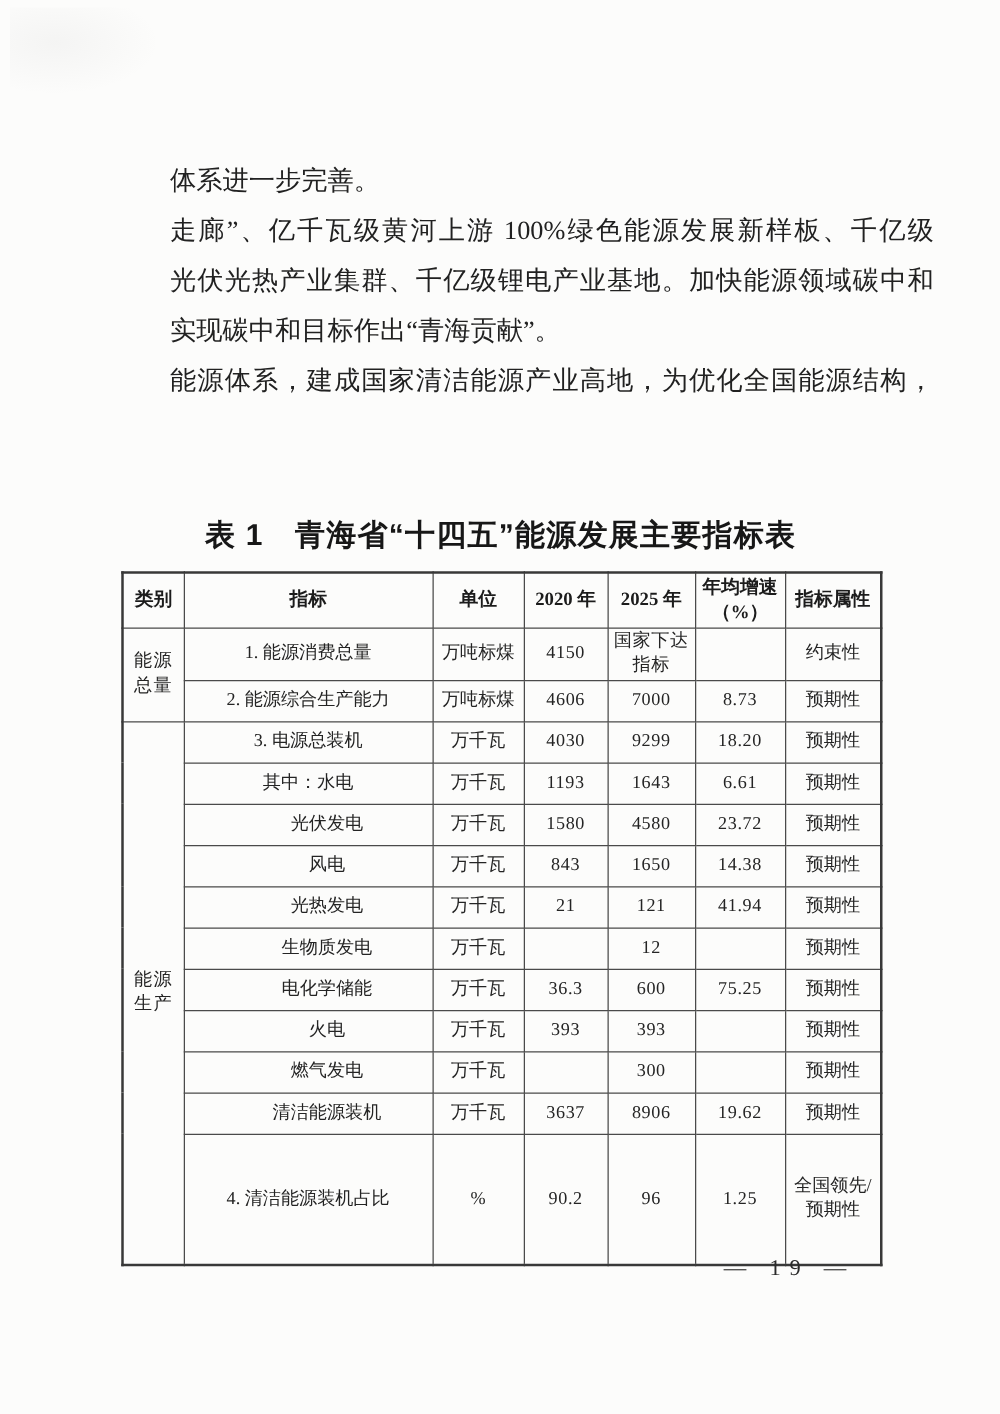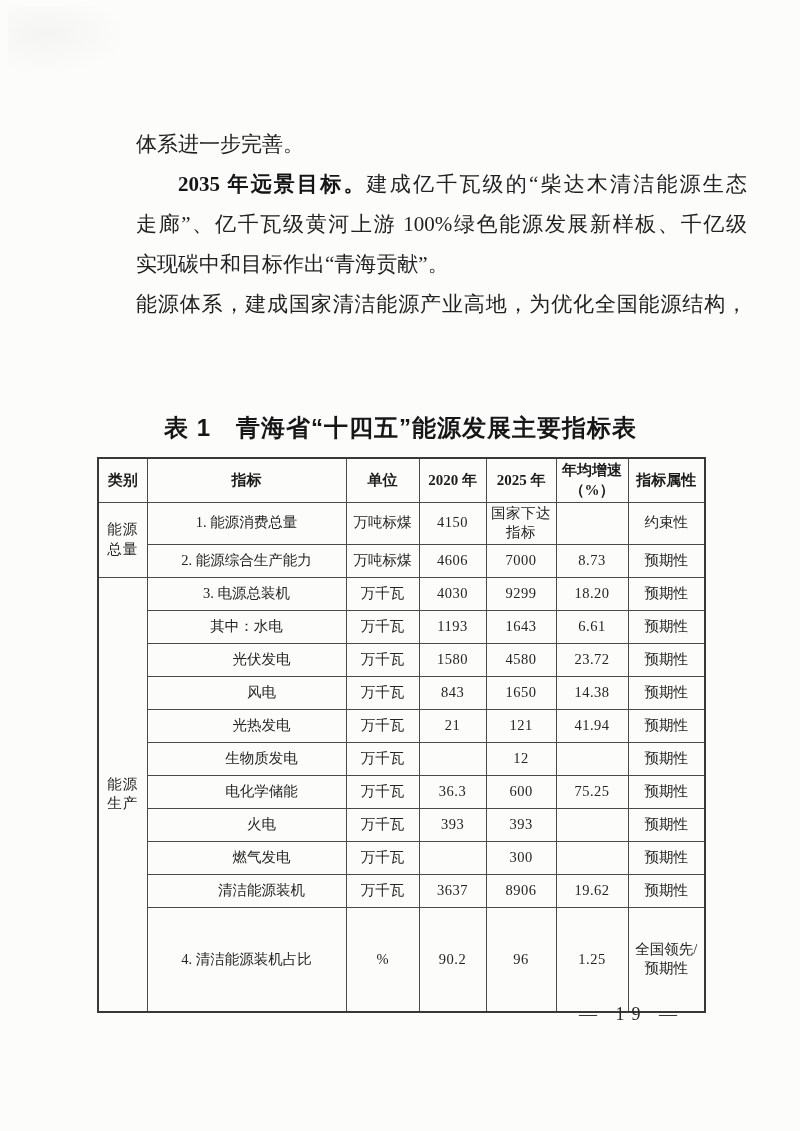--- a/index.html
+++ b/index.html
@@ -62,22 +62,22 @@
   }
 </style>
 </head>
 <body>
 
 <div class="page">
   <div class="scan-artifact"></div>
 
   <div class="body-text">
       <div class="body-line"><span>体系进一步完善。</span></div>
-      <div class="body-line jl ind"><b>2035 年远景目标。</b><span>建成亿千瓦级的“柴达木清洁能源生态</span></div>
       <div class="body-line jl"><span>走廊”、亿千瓦级黄河上游 100%绿色能源发展新样板、千亿级</span></div>
+      <div class="body-line jl"><span>光伏光热产业集群、千亿级锂电产业基地。加快能源领域碳中和</span></div>
       <div class="body-line"><span>实现碳中和目标作出“青海贡献”。</span></div>
       <div class="body-line jl"><span>能源体系，建成国家清洁能源产业高地，为优化全国能源结构，</span></div>
     </div>
 
   <div class="table-title">表 1　青海省“十四五”能源发展主要指标表</div>
 
   <table class="main">
     <colgroup>
       <col style="width:49px">
         <col style="width:199px">

